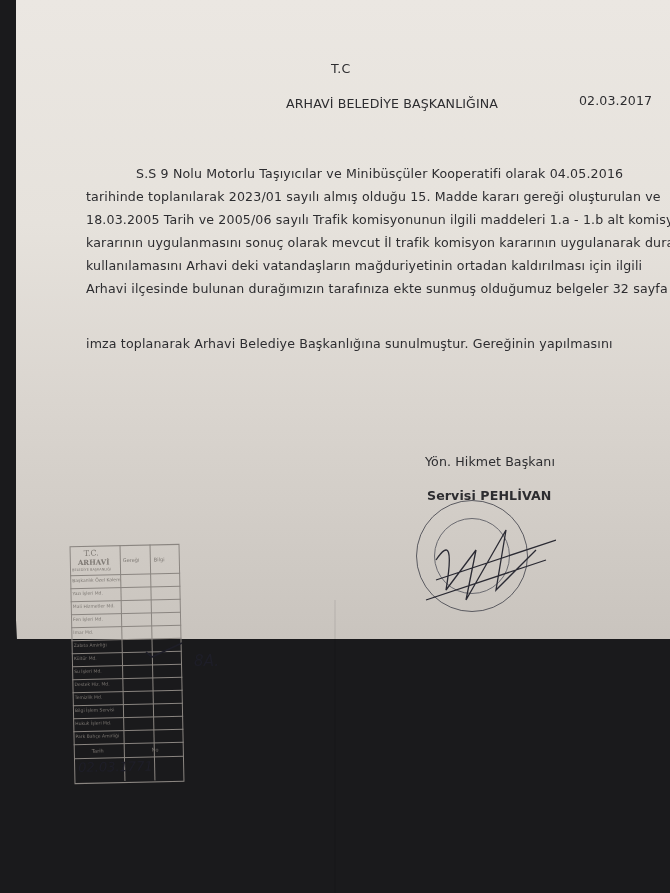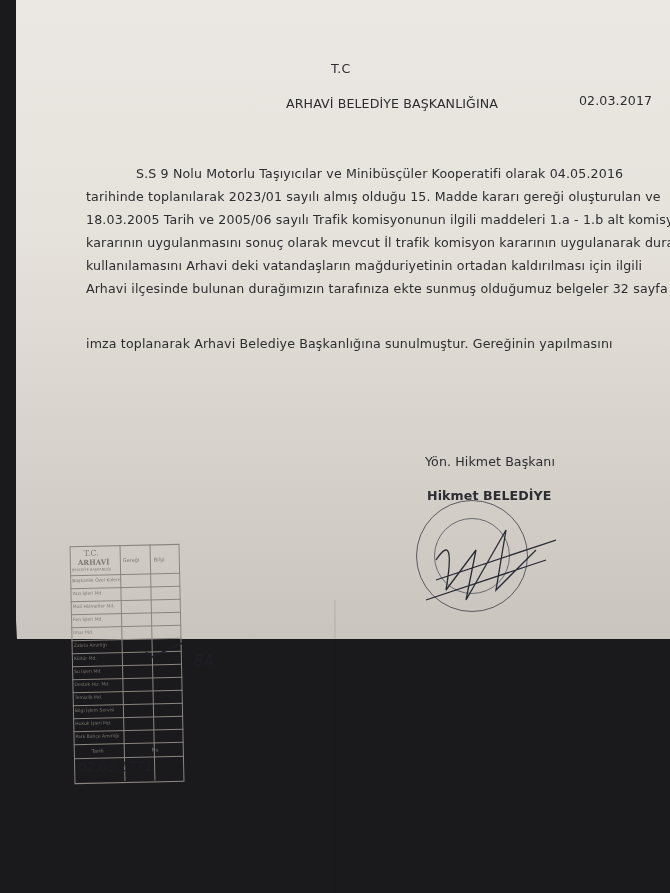--- a/index.html
+++ b/index.html
@@ -28,21 +28,21 @@
 
   <div class="line" style="left:120px;top:166px;">S.S 9 Nolu Motorlu Taşıyıcılar ve Minibüsçüler Kooperatifi olarak 04.05.2016</div>
   <div class="line" style="top:189px;">tarihinde toplanılarak 2023/01 sayılı almış olduğu 15. Madde kararı gereği oluşturulan ve</div>
   <div class="line" style="top:212px;">18.03.2005 Tarih ve 2005/06 sayılı Trafik komisyonunun ilgili maddeleri 1.a - 1.b alt komisyon</div>
   <div class="line" style="top:235px;">kararının uygulanmasını sonuç olarak mevcut İl trafik komisyon kararının uygulanarak durağın</div>
   <div class="line" style="top:258px;">kullanılamasını Arhavi deki vatandaşların mağduriyetinin ortadan kaldırılması için ilgili</div>
   <div class="line" style="top:281px;">Arhavi ilçesinde bulunan durağımızın tarafınıza ekte sunmuş olduğumuz belgeler 32 sayfa 700</div>
   <div class="line" style="top:304px;margin-top:32px;">imza toplanarak Arhavi Belediye Başkanlığına sunulmuştur. Gereğinin yapılmasını</div>
 
   <div class="txt" style="left:409px;top:454px;">Yön. Hikmet Başkanı</div>
-  <div class="txt" style="left:411px;top:488px;font-weight:bold;">Hikmet BELEDİYE</div>
+  <div class="txt" style="left:411px;top:488px;font-weight:bold;">Servisi PEHLİVAN</div>
 
   <div class="seal"></div>
   <div class="seal-inner"></div>
   <svg style="position:absolute;left:400px;top:490px;" width="140" height="130">
     <path d="M20 70 Q40 40 30 100 L60 60 L50 110 L90 40 L80 100 L120 60 M10 110 L130 70 M20 90 L140 50" stroke="#2a2a33" stroke-width="1.3" fill="none"></path>
   </svg>
 
   <div class="stampbox">
     <div style="position:absolute;left:0;top:0;width:108px;height:236px;border:1px solid #8a8580;"></div>
     <div style="position:absolute;left:50px;top:0;height:236px;border-left:1px solid #8a8580;"></div>

